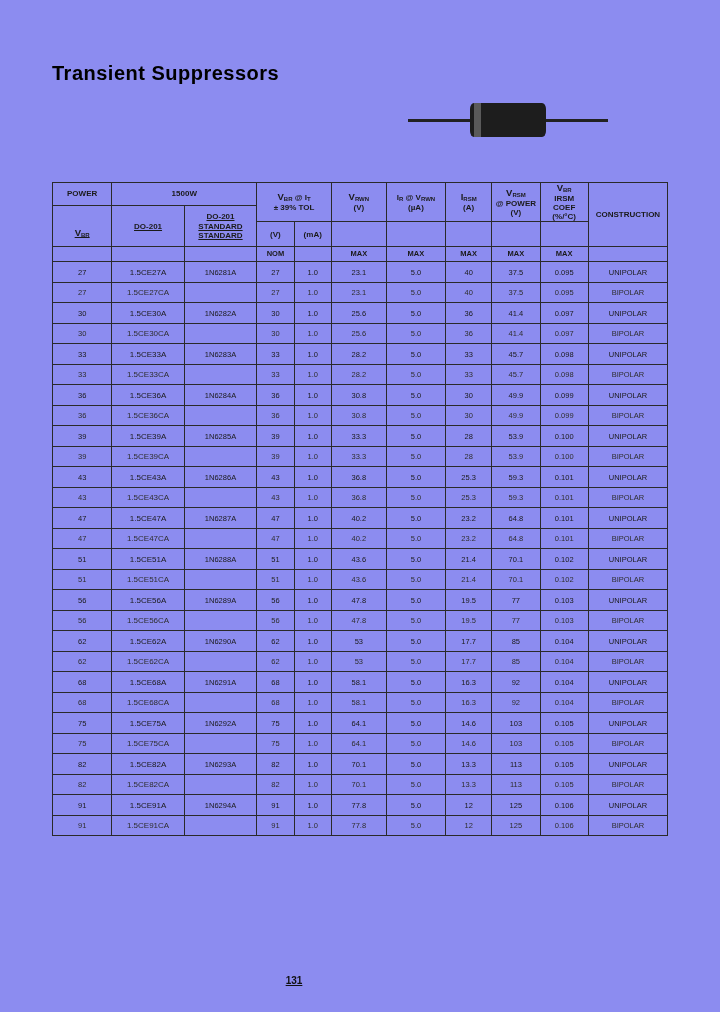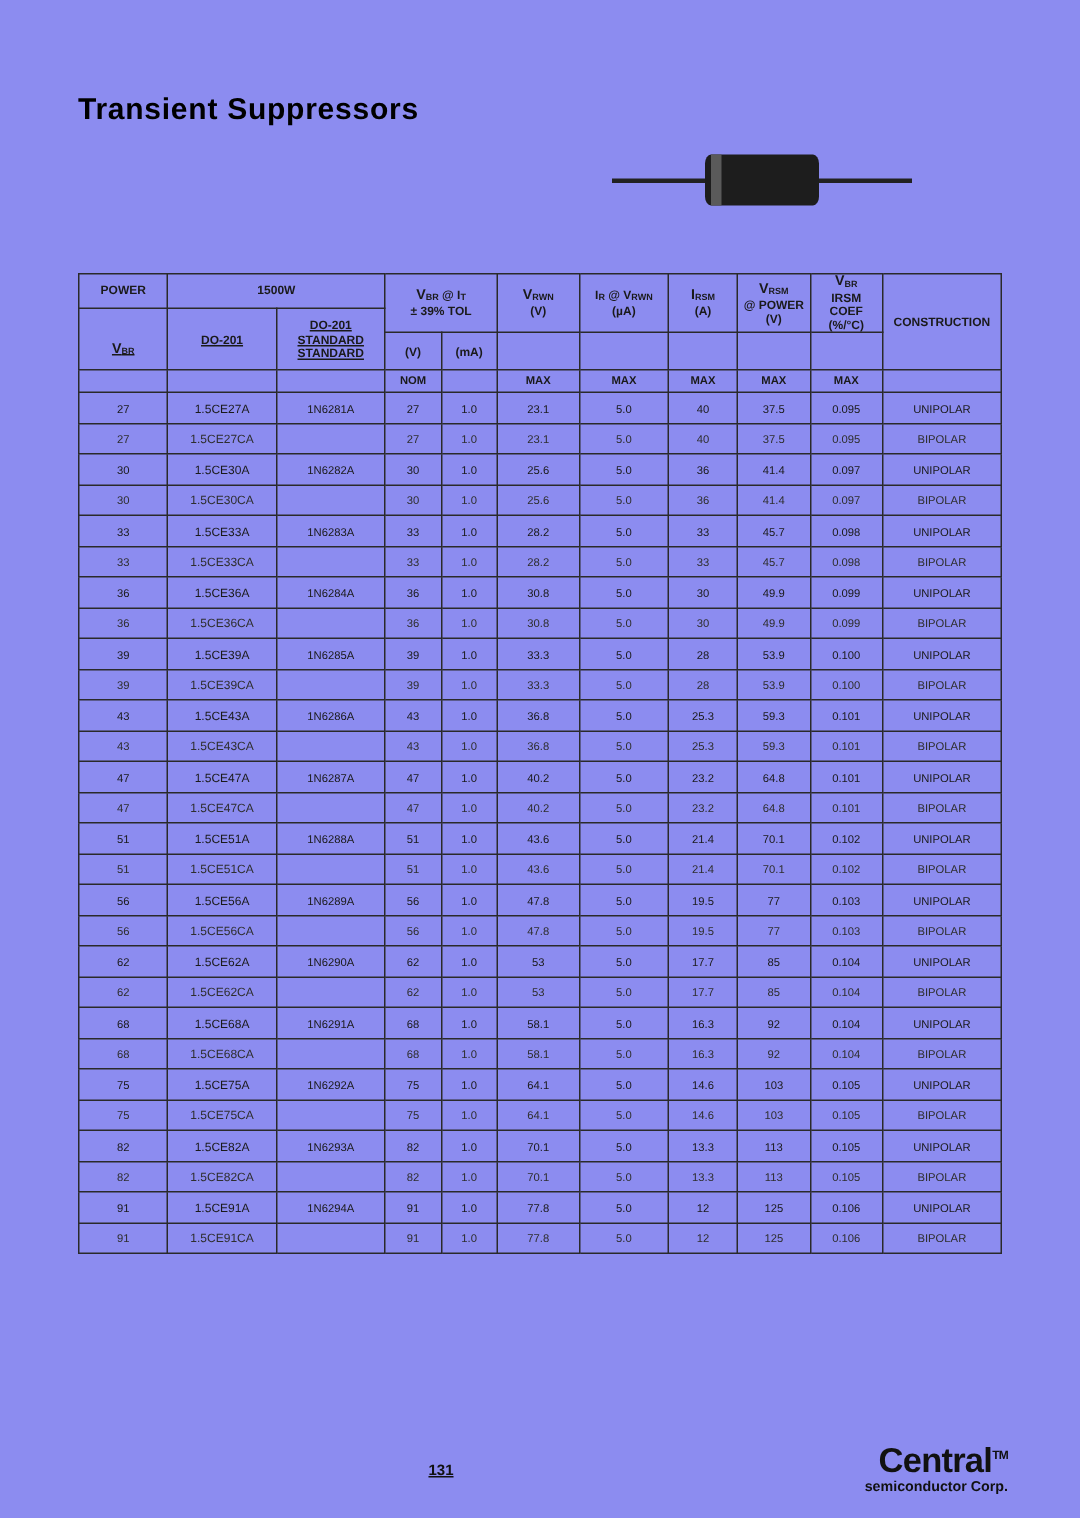--- a/index.html
+++ b/index.html
@@ -550,18 +550,14 @@
             <td>125</td>
             <td>0.106</td>
             <td>BIPOLAR</td>
           </tr>
         </tbody>
     </table>
   </div>
 
   <div class="pagenum">131</div>
 
-  <div class="logo">
-    <div class="logo-name"><span>Central</span><span class="logo-tm">TM</span></div>
-    <div class="logo-sub">semiconductor Corp.</div>
-  </div>
 
 </div>
 
 </body></html>

